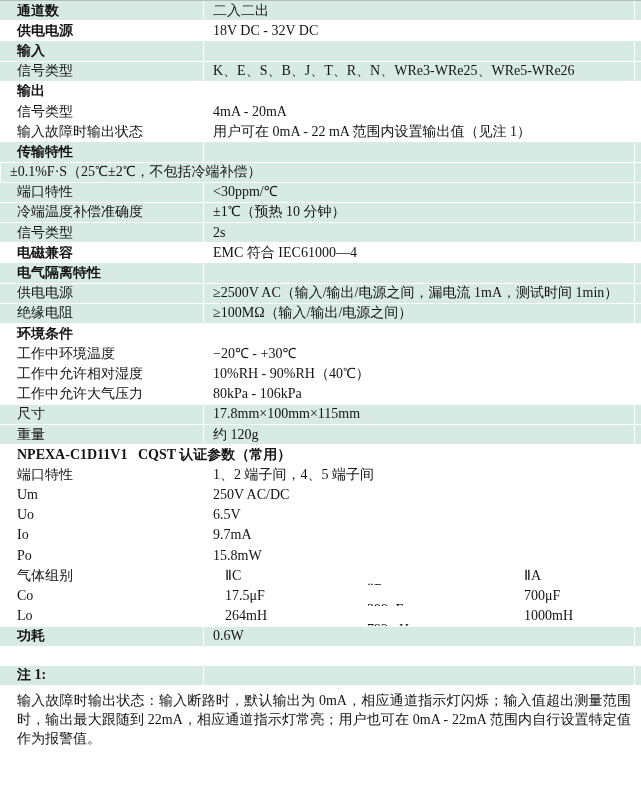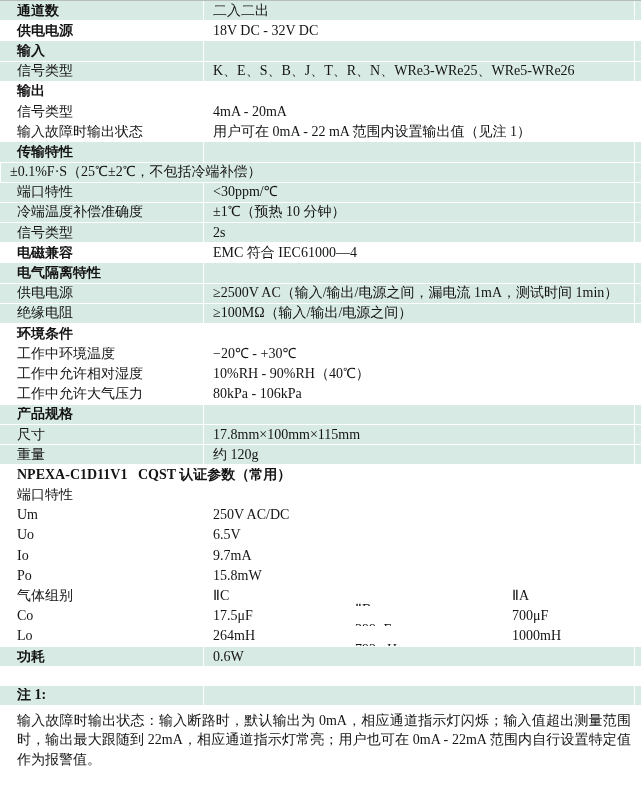--- a/index.html
+++ b/index.html
@@ -30,21 +30,21 @@
     flex:1 1 auto;padding-left:9px;height:100%;
     display:flex;align-items:center;
     border-left:1px solid rgba(255,255,255,0.95);
     font-family:Liberation Serif, serif;
   }
   .cell.edge{
     flex:0 0 7px;height:100%;
     border-left:1px solid rgba(255,255,255,0.95);
   }
   .vcol{display:inline-block;white-space:pre;}
-  .vcol0{width:142px;}
+  .vcol0{width:142px;margin-left:12px;}
   .vcol1{width:157px;margin-top:28px;}
   .note-gap{height:19px;background:#ffffff;}
   .note-title-row{height:19.5px;}
   .note-text{
     padding:5px 10px 0 17px;
     line-height:19.4px;color:var(--ink);
     text-align:justify;
   }
 </style>
 </head>
@@ -145,42 +145,38 @@
       <div class="row">
     <div class="cell label">工作中允许相对湿度</div>
     <div class="cell value">10%RH - 90%RH（40℃）</div>
     <div class="cell edge"></div>
   </div>
       <div class="row">
     <div class="cell label">工作中允许大气压力</div>
     <div class="cell value">80kPa - 106kPa</div>
     <div class="cell edge"></div>
   </div>
-      <div class="row green bold">
-    <div class="cell label">产品规格</div>
-    <div class="cell value"></div>
-    <div class="cell edge"></div>
-  </div>
       <div class="row green">
     <div class="cell label">尺寸</div>
     <div class="cell value">17.8mm×100mm×115mm</div>
     <div class="cell edge"></div>
   </div>
       <div class="row green">
     <div class="cell label">重量</div>
     <div class="cell value">约 120g</div>
     <div class="cell edge"></div>
   </div>
       <div class="row bold wide">
     <div class="cell label">NPEXA-C1D11V1   CQST 认证参数（常用）</div>
     <div class="cell value"></div>
     <div class="cell edge"></div>
   </div>
       <div class="row">
     <div class="cell label">端口特性</div>
+    <div class="cell value">1、2 端子间，4、5 端子间</div>
     <div class="cell edge"></div>
   </div>
       <div class="row">
     <div class="cell label">Um</div>
     <div class="cell value">250V AC/DC</div>
     <div class="cell edge"></div>
   </div>
       <div class="row">
     <div class="cell label">Uo</div>
     <div class="cell value">6.5V</div>

